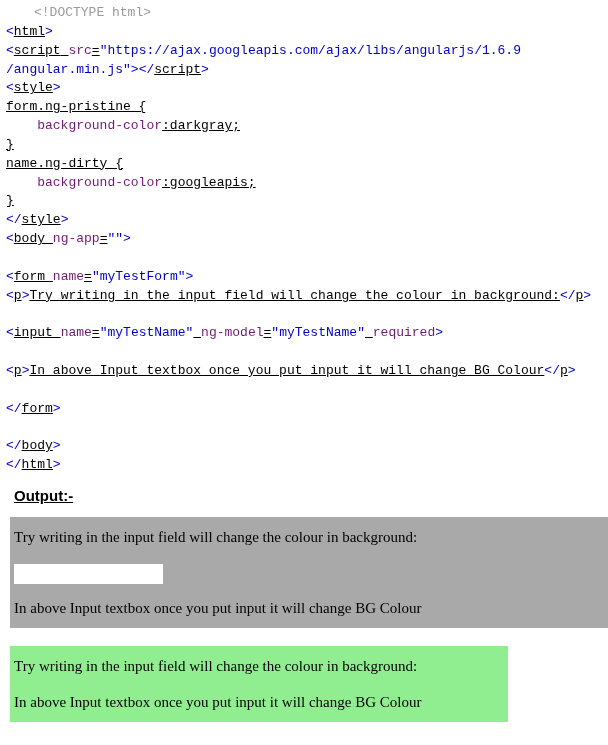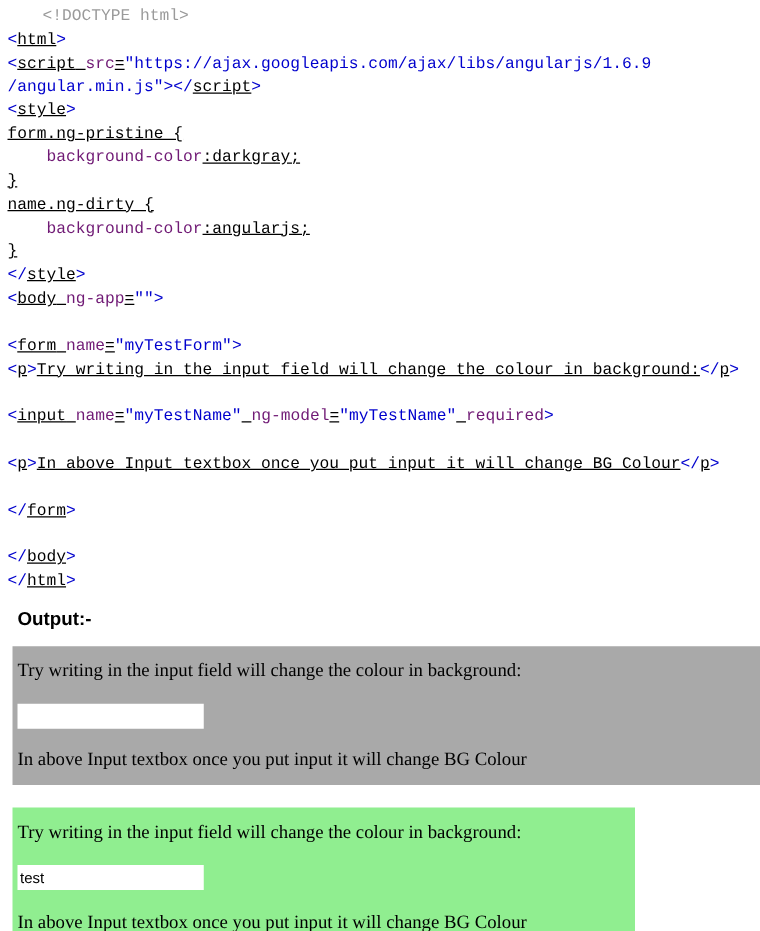--- a/index.html
+++ b/index.html
@@ -18,20 +18,21 @@
   .gray { color: #9a9a9a; margin-left: 28px; }
   .tag  { color: #0000cd; }
   .attr { color: #701a75; }
   .val  { color: #0000cd; }
   .txt  { color: #000; text-decoration: underline; }
   .output-label {
     font-family: Arial, Helvetica, sans-serif;
     font-weight: bold;
     font-size: 15px;
     margin: 10px 0 10px 8px;
+    text-decoration: underline;
   }
   .demo-block {
     font-family: "Times New Roman", Times, serif;
     font-size: 15px;
     padding: 10px 4px 8px 4px;
     margin: 6px 4px 18px 4px;
   }
   .demo-gray  { background: #a9a9a9; width: 590px; }
   .demo-green { background: #90ee90; width: 490px; }
   .demo-block p { margin: 0 0 14px 0; }
@@ -51,21 +52,21 @@
 
 <div class="code"><span class="gray">&lt;!DOCTYPE html&gt;</span>
 <span><span class="tag">&lt;</span><span class="txt">html</span><span class="tag">&gt;</span></span>
 <span><span class="tag">&lt;</span><span class="txt">script</span><span class="txt"> </span><span class="attr">src</span><span class="txt">=</span><span class="val">"</span><span class="val">https://ajax.googleapis.com/ajax/libs/angularjs/1.6.9</span></span>
 <span><span class="val">/angular.min.js</span><span class="val">"</span><span class="tag">&gt;&lt;/</span><span class="txt">script</span><span class="tag">&gt;</span></span>
 <span><span class="tag">&lt;</span><span class="txt">style</span><span class="tag">&gt;</span></span>
 <span class="txt">form.ng-pristine {</span>
 <span><span class="attr">    background-color</span><span class="txt">:darkgray;</span></span>
 <span class="txt">}</span>
 <span class="txt">name.ng-dirty {</span>
-<span><span class="attr">    background-color</span><span class="txt">:angularjs;</span></span>
+<span><span class="attr">    background-color</span><span class="txt">:googleapis;</span></span>
 <span class="txt">}</span>
 <span><span class="tag">&lt;/</span><span class="txt">style</span><span class="tag">&gt;</span></span>
 <span><span class="tag">&lt;</span><span class="txt">body</span><span class="txt"> </span><span class="attr">ng-app</span><span class="txt">=</span><span class="val">""</span><span class="tag">&gt;</span></span>
 
 <span><span class="tag">&lt;</span><span class="txt">form</span><span class="txt"> </span><span class="attr">name</span><span class="txt">=</span><span class="val">"myTestForm"</span><span class="tag">&gt;</span></span>
 <span><span class="tag">&lt;</span><span class="txt">p</span><span class="tag">&gt;</span><span class="txt">Try writing in the input field will change the colour in background:</span><span class="tag">&lt;/</span><span class="txt">p</span><span class="tag">&gt;</span></span>
 
 <span><span class="tag">&lt;</span><span class="txt">input</span><span class="txt"> </span><span class="attr">name</span><span class="txt">=</span><span class="val">"myTestName"</span><span class="txt"> </span><span class="attr">ng-model</span><span class="txt">=</span><span class="val">"myTestName"</span><span class="txt"> </span><span class="attr">required</span><span class="tag">&gt;</span></span>
 
 <span><span class="tag">&lt;</span><span class="txt">p</span><span class="tag">&gt;</span><span class="txt">In above Input textbox once you put input it will change BG Colour</span><span class="tag">&lt;/</span><span class="txt">p</span><span class="tag">&gt;</span></span>
@@ -78,15 +79,14 @@
 <div class="output-label">Output:-</div>
 
 <div class="demo-block demo-gray">
   <p>Try writing in the input field will change the colour in background:</p>
   <input class="demo-input" value="" style="">
   <p class="last">In above Input textbox once you put input it will change BG Colour</p>
 </div>
 
 <div class="demo-block demo-green">
   <p>Try writing in the input field will change the colour in background:</p>
-  <input class="demo-input" value="test" style="">
   <p class="last">In above Input textbox once you put input it will change BG Colour</p>
 </div>
 
 </body></html>

